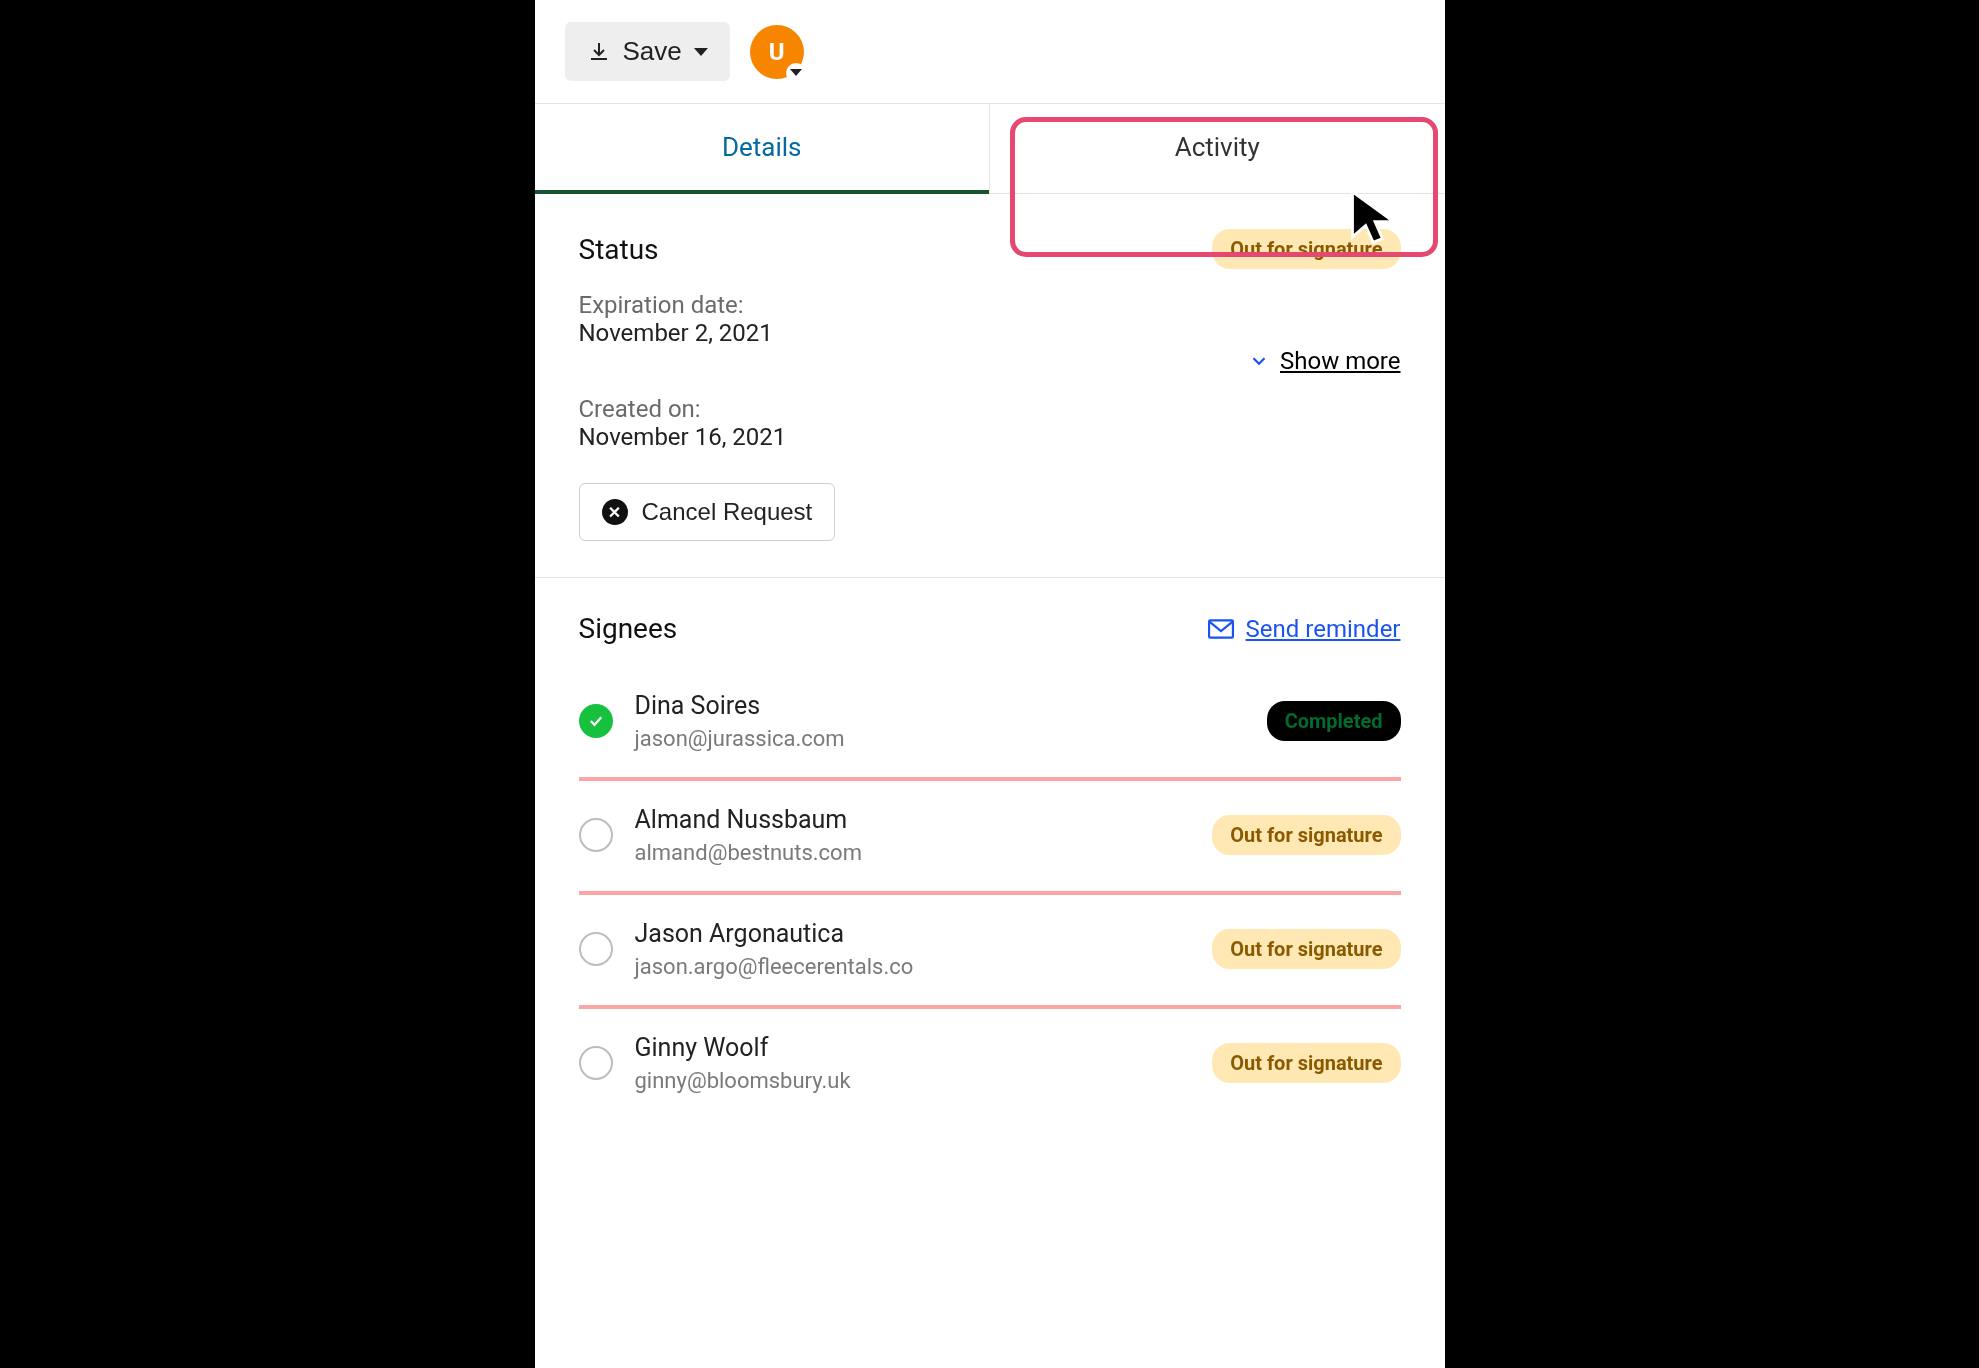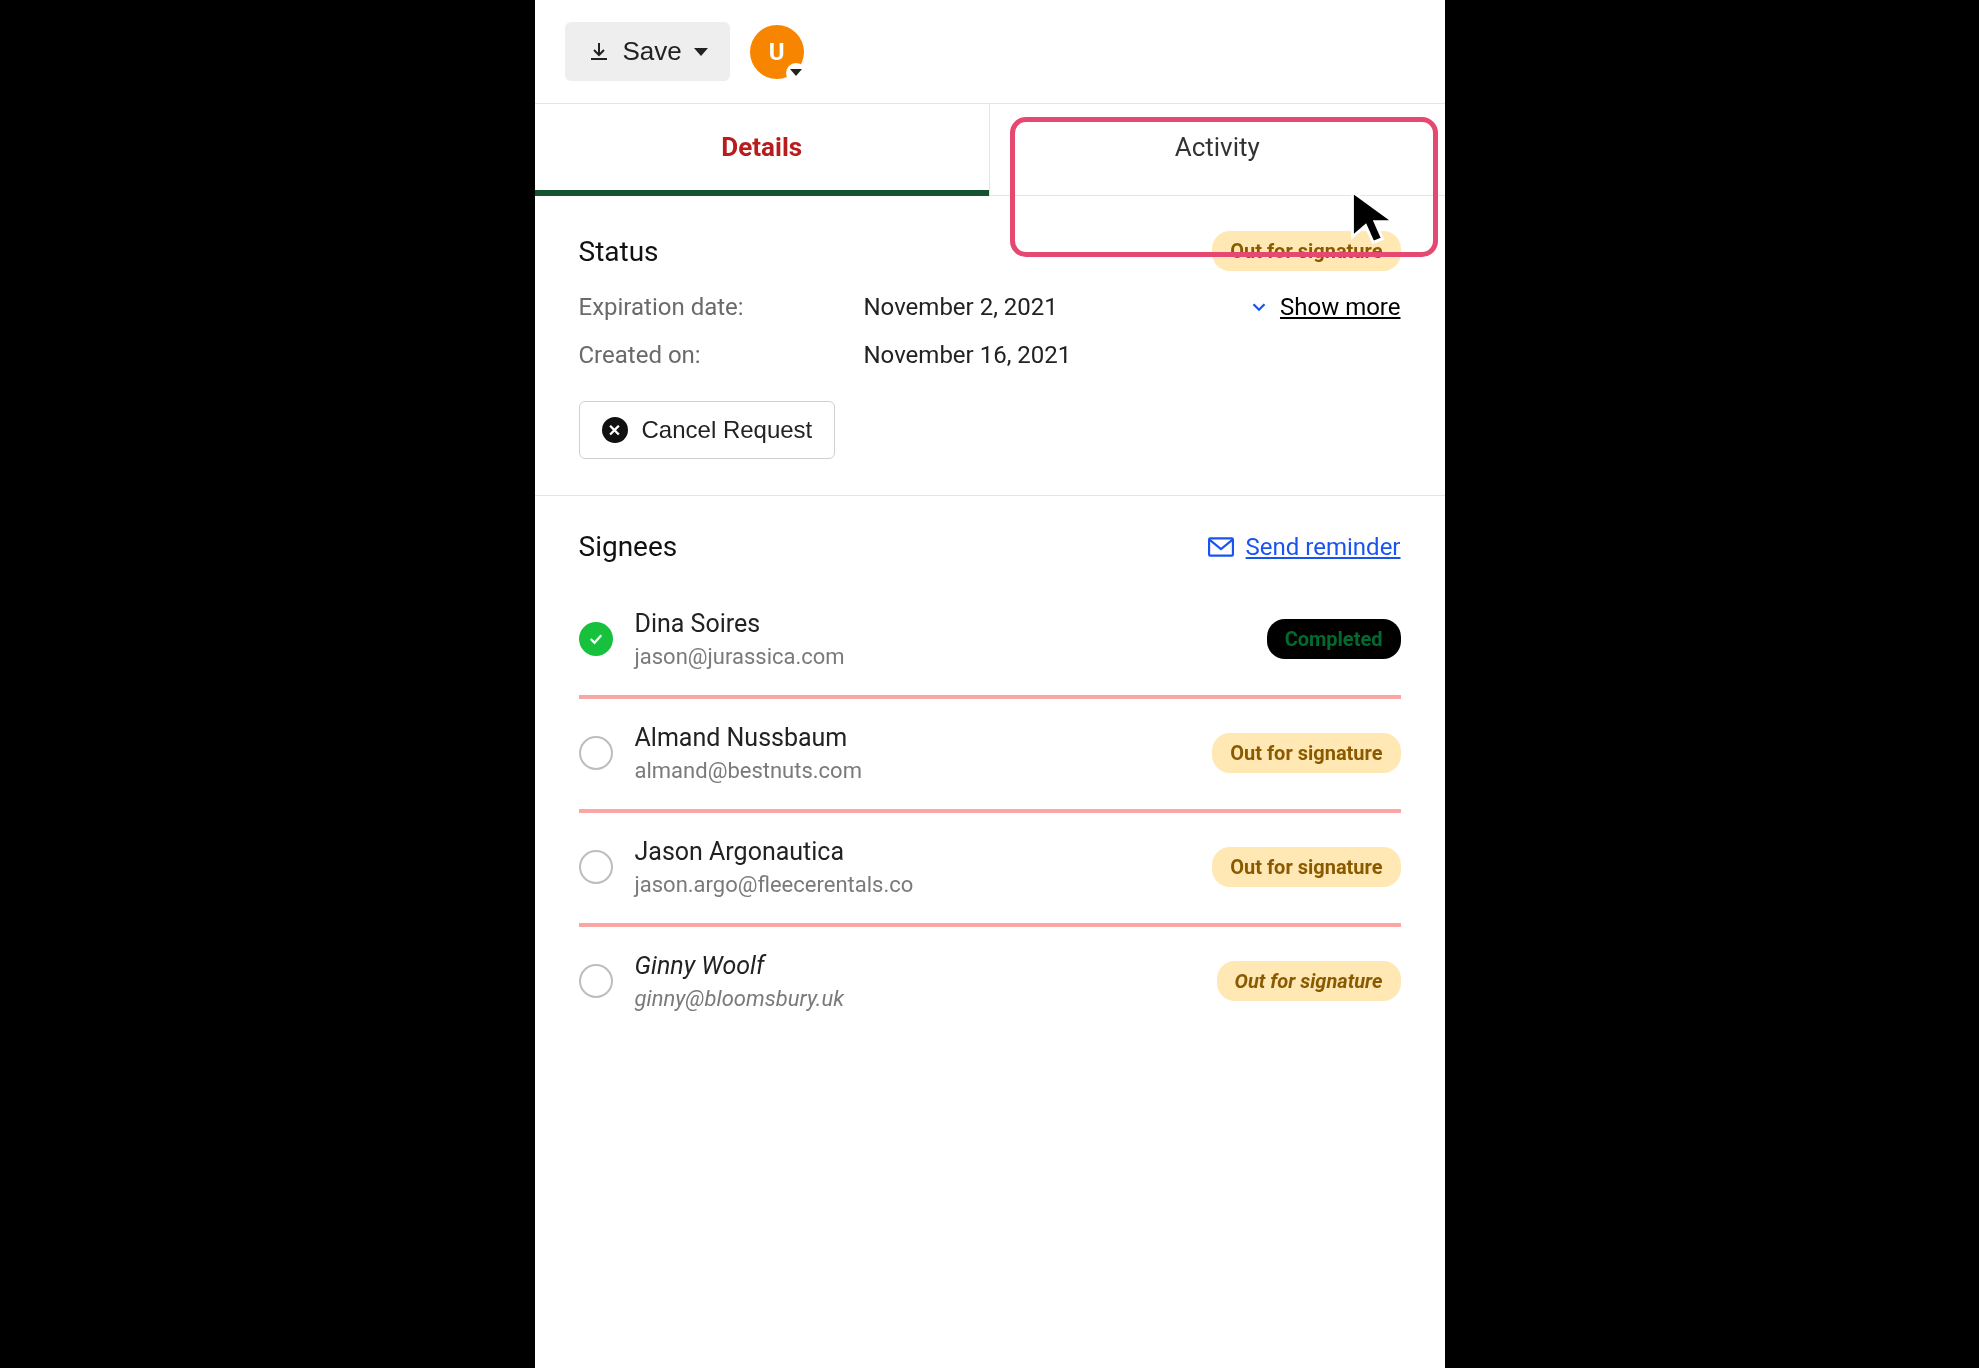--- a/index.html
+++ b/index.html
@@ -67,23 +67,23 @@
   .tab {
     flex: 1;
     text-align: center;
     padding: 28px 0;
     font-size: 26px;
     font-weight: 600;
     cursor: pointer;
     position: relative;
   }
   .tab.active {
-    color: #b91c1c;
-    font-weight: 700;
-    border-bottom: 6px solid #14532d;
+    color: #0369a1;
+    font-weight: 400;
+    border-bottom: 4px solid #14532d;
     margin-bottom: -1px;
   }
   .tab.inactive { color: #333; font-weight: 400; }
   .tab-divider { width: 1px; background: #e4e4e4; }
 
   
   .highlight-box {
     position: absolute;
     border: 5px solid #e54871;
     border-radius: 16px;
@@ -123,20 +123,21 @@
     white-space: nowrap;
   }
   .badge-warn { background: #ffe8b3; color: #8a5a00; }
   .badge-ok   { background: #000000; color: #006b2d; }
 
   .meta-row {
     display: flex;
     align-items: flex-start;
     margin-bottom: 20px;
     font-size: 24px;
+    flex-direction: column;
   }
   .meta-label { width: 285px; color: #6a6a6a; }
   .meta-value { color: #222; flex: 0 0 auto; }
   .show-more {
     margin-left: auto;
     display: inline-flex; align-items: center; gap: 10px;
     color: #000000; text-decoration: underline; font-size: 24px;
     cursor: pointer;
   }
   .show-more svg { width: 22px; height: 22px; stroke: #1a54f0; fill:none; stroke-width: 2.5; }
@@ -171,21 +172,21 @@
 
   
   .signee-list { margin-top: 16px; }
   .signee-row {
     display: flex;
     align-items: center;
     gap: 22px;
     padding: 24px 0 26px 0;
     border-bottom: 4px solid #fca5a5;
   }
-  .signee-list .signee-row:last-child { border-bottom: none; font-style: italic; }
+  .signee-list .signee-row:last-child { border-bottom: none; }
   .signee-row .status-icon {
     width: 34px; height: 34px; border-radius: 50%;
     flex-shrink: 0;
     display: flex; align-items: center; justify-content: center;
   }
   .status-icon.empty { border: 2px solid #bdbdbd; }
   .status-icon.done  { background: #17c13e; }
   .status-icon.done svg { width: 18px; height: 18px; stroke: #fff; stroke-width: 3; fill: none; }
 
   .signee-info { flex: 1; min-width: 0; }

